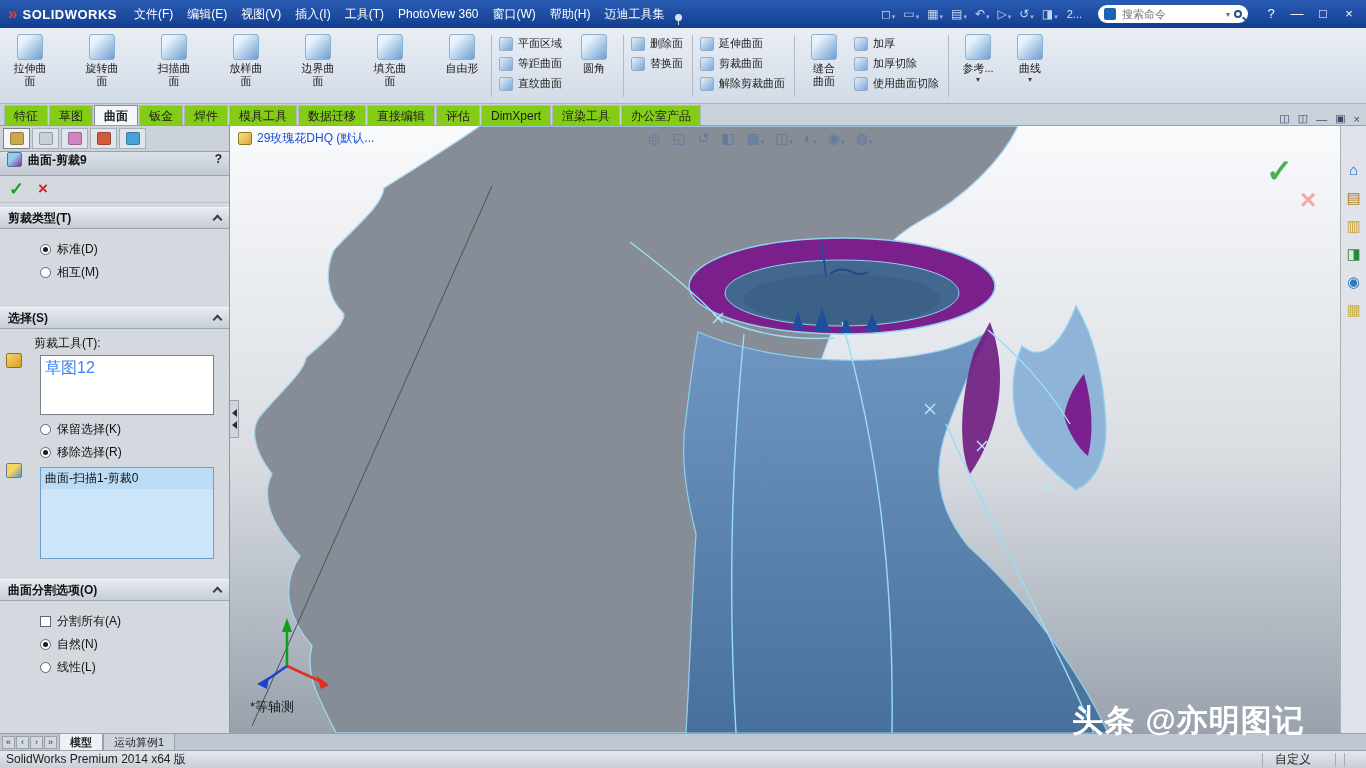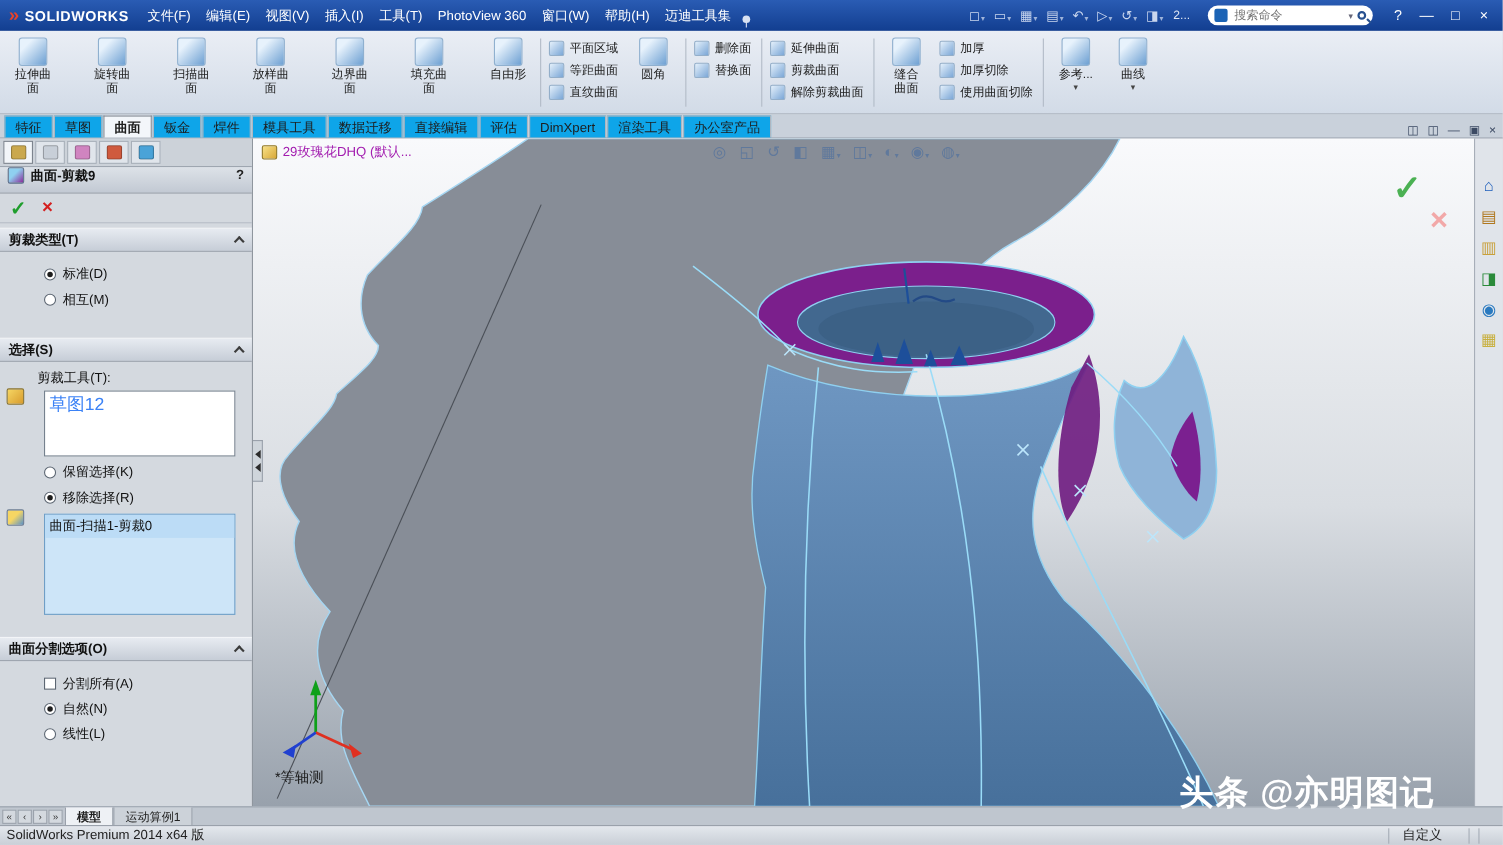--- a/index.html
+++ b/index.html
@@ -47,21 +47,21 @@
   .rb-stack { display:flex; flex-direction:column; justify-content:flex-start; padding-top:5px; gap:5px; }
   .rb-small { display:flex; align-items:center; gap:5px; font-size:11px; color:#1c1c1c; padding:0 6px 0 4px; white-space:nowrap; }
   .ic-s { width:14px; height:14px; border:1px solid #93aec9; border-radius:2px;
     background:linear-gradient(135deg,#e4f0fb,#7aa6d6); flex:none; }
   .rb-sep { width:1px; background:#b2bbc7; margin:4px 3px; }
 
   
   .cmdtabs { position:absolute; top:104px; left:0; width:1366px; height:22px; background:#c9d1db;
     border-bottom:1px solid #98a0ab; display:flex; align-items:flex-end; padding-left:4px; }
   .cmdtab { padding:3px 9px 2px 9px; font-size:12px; color:#1d1d1d; border:1px solid #aeb6c0; border-bottom:none;
-    background:#0ea5e9; margin-right:1px; line-height:14px; }
+    background:#84cc16; margin-right:1px; line-height:14px; }
   .cmdtab.active { background:#f3f6fa; border-color:#858c96; font-weight:bold; }
   .doc-controls { margin-left:auto; display:flex; align-items:center; gap:8px; padding-right:6px; font-size:11px; color:#3c4a63; }
 
   
   .pm { position:absolute; top:126px; left:0; width:230px; height:607px; background:#d4d9df;
     border-right:1px solid #8f969e; display:flex; flex-direction:column; overflow:hidden; }
   .pm-tabs { height:26px; background:#ccd2d9; border-bottom:1px solid #9aa1ab; display:flex; align-items:center;
     padding:2px 3px; gap:2px; flex:none; }
   .pm-tab { width:27px; height:21px; display:flex; align-items:center; justify-content:center;
     border:1px solid #a7afb9; background:#e0e5eb; }
@@ -103,21 +103,21 @@
   
   .splitter { position:absolute; left:230px; top:400px; width:9px; height:38px; background:#cfd5db;
     border:1px solid #9aa1ab; border-left:none; z-index:5; display:flex; flex-direction:column;
     align-items:center; justify-content:center; gap:4px; }
   .tri-left { width:0; height:0; border-top:4px solid transparent; border-bottom:4px solid transparent;
     border-right:5px solid #2c2c2c; }
 
   
   .viewport { position:absolute; left:230px; top:126px; width:1110px; height:607px; overflow:hidden; background:#fff; }
   .viewport svg { position:absolute; left:0; top:0; }
-  .doclabel { position:absolute; left:8px; top:4px; display:flex; align-items:center; gap:5px; font-size:12px; color:#a21caf; }
+  .doclabel { position:absolute; left:8px; top:4px; display:flex; align-items:center; gap:5px; font-size:12px; color:#1d4ed8; }
   .doc-icon { width:14px; height:13px; border:1px solid #907620; border-radius:2px;
     background:linear-gradient(135deg,#f8e187,#d8a838); flex:none; }
   .hud { position:absolute; left:418px; top:4px; display:flex; align-items:center; gap:11px; }
   .hud-item { color:#60799c; font-size:14px; display:flex; align-items:flex-end; }
   .hud-item .caret { font-size:7px; color:#60799c; margin-left:1px; }
   .confirm-ok { position:absolute; left:1036px; top:26px; font-size:32px; font-weight:bold; color:#4bb153; }
   .confirm-cancel { position:absolute; left:1070px; top:58px; font-size:28px; font-weight:bold; color:#f2a8a8; }
   .viewlabel { position:absolute; left:20px; top:572px; font-size:13px; color:#1a1a1a; }
 
   

